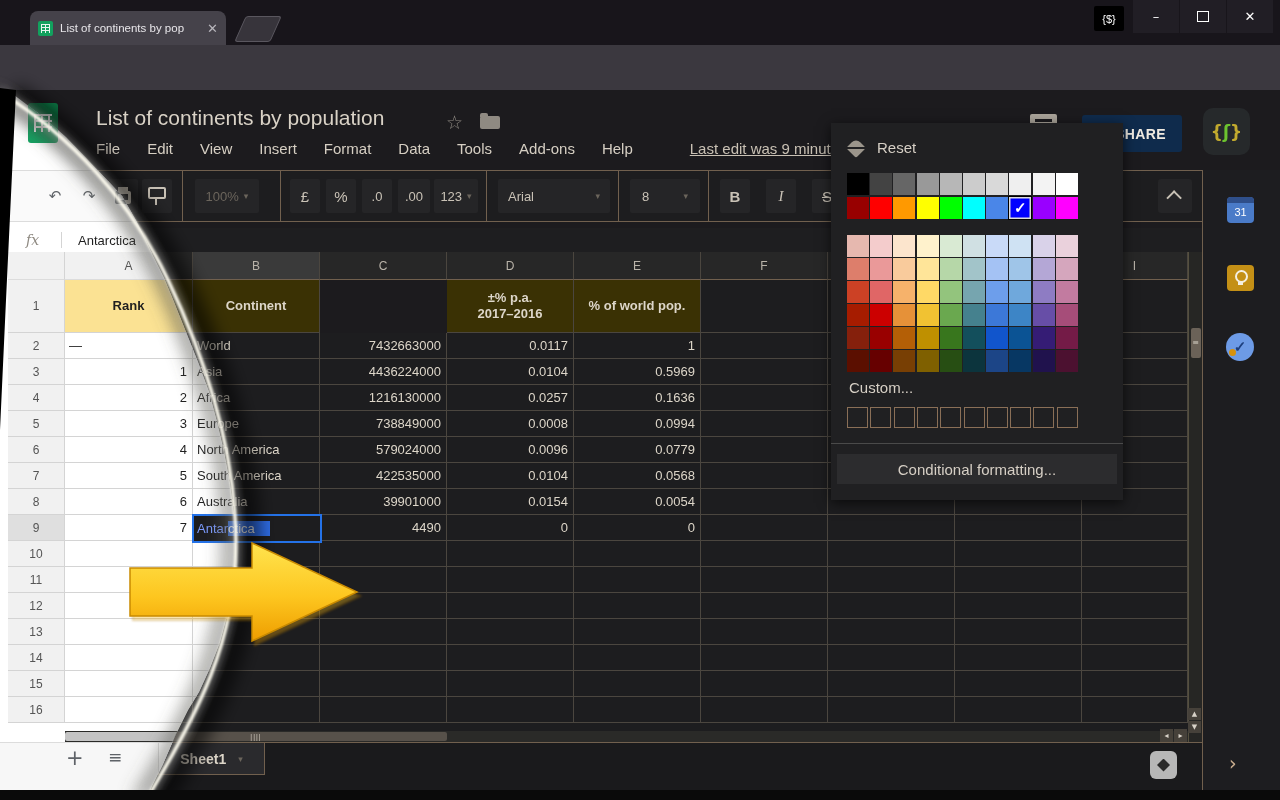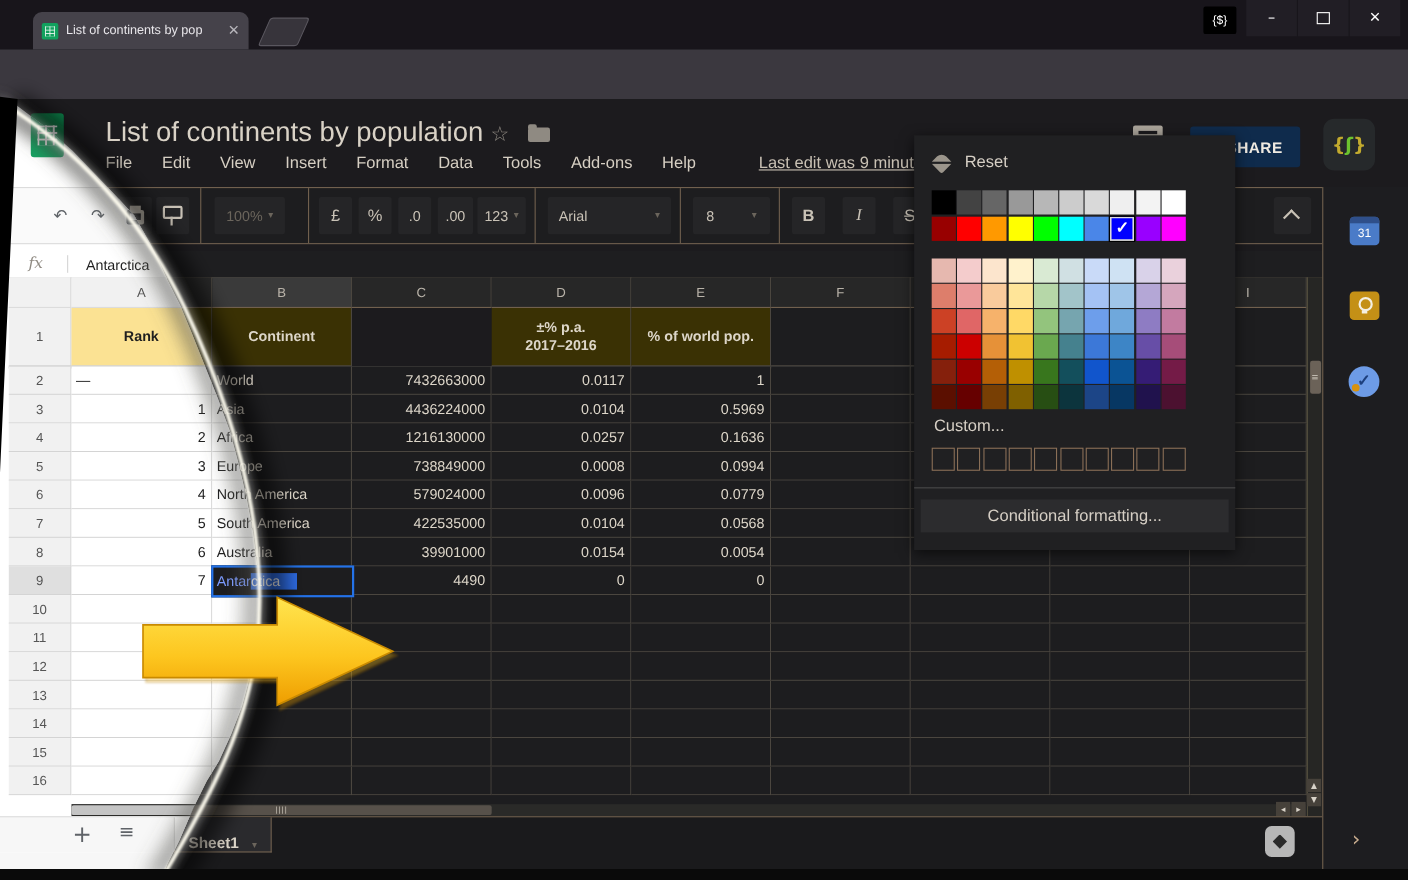--- a/index.html
+++ b/index.html
@@ -68,21 +68,21 @@
   .gecko .br{color:#c2aa2e;}
   .navdots{position:absolute;left:1246px;top:56px;font-size:17px;color:#c9c7cd;}
 
   
   .page{position:absolute;left:0;top:90px;width:1280px;height:710px;background:var(--pagebg);}
   .logo{position:absolute;left:28px;top:13px;width:30px;height:40px;background:var(--logogreen);
         border-radius:3px;}
   .logo:after{content:"";position:absolute;left:6px;top:11px;width:18px;height:18px;
         background:linear-gradient(#fff 2px,transparent 2px) 0 0/100% 6px,
                    linear-gradient(90deg,#fff 2px,transparent 2px) 0 0/7px 100%;}
-  .doc-title{position:absolute;left:96px;top:16px;font-size:25px;color:var(--title);}
+  .doc-title{position:absolute;left:96px;top:16px;font-size:21px;color:var(--title);}
   .title-star{position:absolute;left:446px;top:21px;font-size:19px;color:#8f8a82;}
   .folder{position:absolute;left:480px;top:26px;width:20px;height:13px;background:#8f8a82;border-radius:2px;}
   .folder:before{content:"";position:absolute;top:-3px;left:0;width:8px;height:4px;background:#8f8a82;border-radius:2px 2px 0 0;}
   .menubar{position:absolute;left:96px;top:50px;display:flex;gap:27px;font-size:15px;color:var(--menutext);align-items:center;}
   .lastedit{margin-left:30px;text-decoration:underline;color:var(--subtext);}
   .comment-ic{position:absolute;left:1030px;top:24px;width:27px;height:21px;background:#aaa49a;border-radius:2px;}
   .comment-ic:before{content:"";position:absolute;left:4px;bottom:-6px;border:6px solid transparent;border-top-color:#aaa49a;border-left-width:2px;}
   .comment-ic:after{content:"";position:absolute;left:5px;top:5px;width:17px;height:2.5px;background:var(--pagebg);
         box-shadow:0 5px 0 var(--pagebg);}
   .share-btn{position:absolute;left:1082px;top:25px;width:100px;height:37px;background:#0f2b4c;border-radius:3px;
@@ -158,22 +158,22 @@
         text-align:center;line-height:12px;}
   .hscroll{position:absolute;left:65px;top:731px;width:1123px;height:11px;background:#2a2a28;}
   .hthumb{position:absolute;left:0;top:1px;width:382px;height:9px;background:var(--thumb);border-radius:2px;
         color:#cfc8bc;font-size:7px;text-align:center;line-height:9px;letter-spacing:1px;}
   .hbtn{position:absolute;top:729px;width:13px;height:13px;background:#46413a;color:#d8d2c8;font-size:8px;
         text-align:center;line-height:13px;}
   .sheetbar{position:absolute;left:0;top:742px;width:1202px;height:33px;background:var(--sheetbar);
         border-top:1px solid var(--sep);box-sizing:border-box;}
   .addsheet{position:absolute;left:66px;top:3px;font-size:21px;color:var(--icon);}
   .allsheets{position:absolute;left:108px;top:4px;font-size:17px;color:var(--icon);}
-  .sheettab{position:absolute;left:158px;top:0;width:89px;height:32px;background:var(--tabbg);
-        border:1px solid var(--sep);border-top:none;box-sizing:border-box;display:flex;align-items:flex-end;
+  .sheettab{position:absolute;left:158px;top:0;width:107px;height:32px;background:var(--tabbg);
+        border:1px solid var(--sep);border-top:none;box-sizing:border-box;display:flex;align-items:center;
         justify-content:center;gap:7px;color:var(--text);font-size:14px;font-weight:bold;}
   .bottomstrip{position:absolute;left:0;top:775px;width:1280px;height:15px;background:var(--sheetbar);}
   .explore{position:absolute;left:1150px;top:751px;width:27px;height:28px;background:#b7b7b7;border-radius:6px;
         display:flex;align-items:center;justify-content:center;}
   .explore .diamond{width:13px;height:13px;background:#2a2a2a;clip-path:polygon(50% 0,100% 50%,50% 100%,0 50%);}
 
   
   .sidepanel{position:absolute;left:1202px;top:170px;width:78px;height:620px;background:#1d1d20;
         border-left:1px solid var(--sep);box-sizing:border-box;}
   .sp-cal{position:absolute;left:24px;top:27px;width:27px;height:26px;background:#4a7bc8;border-radius:4px;

